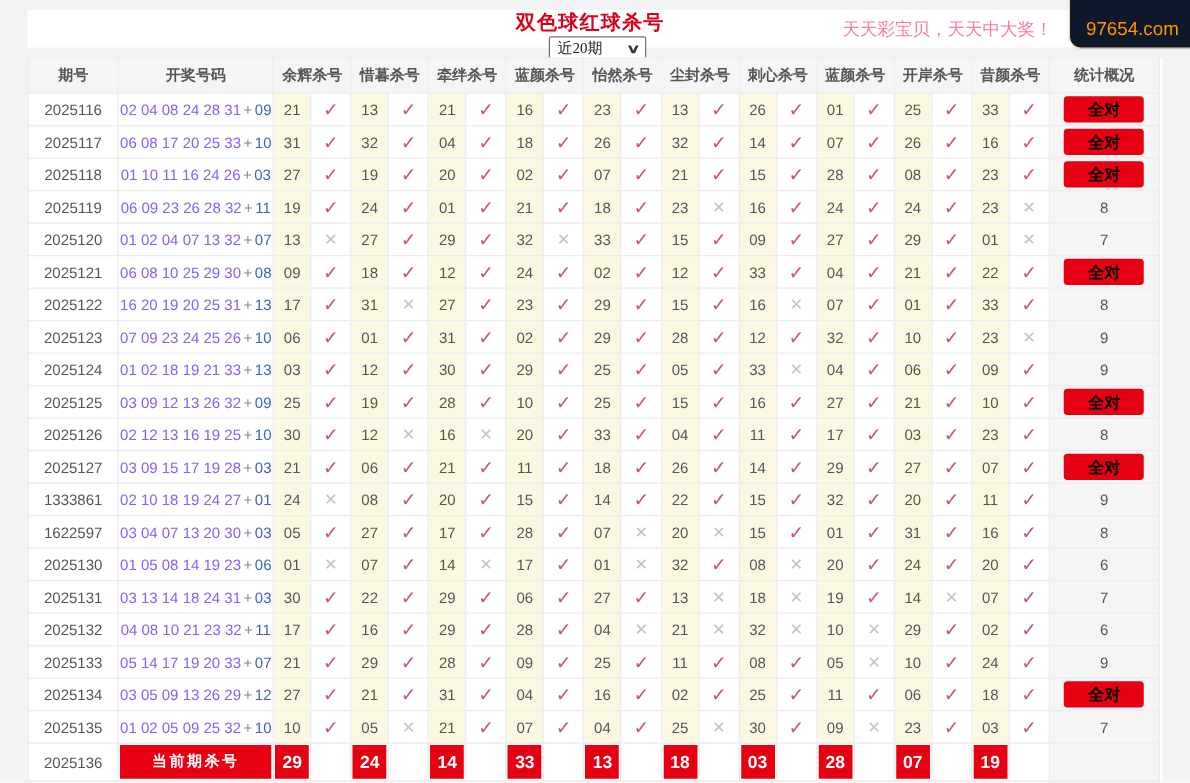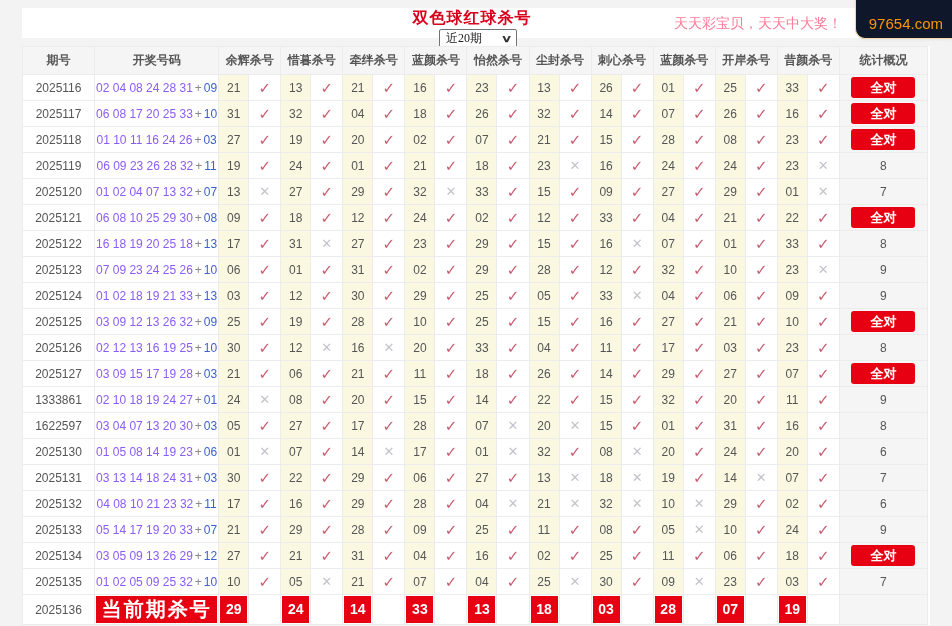--- a/index.html
+++ b/index.html
@@ -22,24 +22,24 @@
   th,td{border:1px solid #ececec;text-align:center;padding:0;overflow:hidden;white-space:nowrap;}
   thead th{height:27px;background:#f5f5f5;color:#555;font-weight:700;}
   tbody td{height:25px;color:#555;background:#fff;}
   td.num{background:#fbf8e2;}
   td.stat{background:#f5f5f5;color:#555;}
   .reds{color:#8b5cf6;text-align:right;}
   .plus{color:#888;margin:0 2px;}
   .blue{color:#3a5fd0;}
   .chk{color:#c75b6e;font-weight:bold;font-size:15px;}
   .crx{color:#c3c3cb;font-size:13px;}
-  .badge{margin:2px auto;width:64px;height:21px;line-height:21px;background:#e60012;color:#ffffff;font-weight:bold;font-size:13px;border-radius:3px;}
+  .badge{margin:2px auto;width:64px;height:21px;line-height:21px;background:#e60012;color:#000000;font-weight:bold;font-size:13px;border-radius:3px;}
   tr.current td{height:29px;}
   tr.current td.num{background:#fff;}
-  .banner{margin:1px;height:27px;line-height:27px;background:#e60012;color:#fff;font-weight:bold;font-size:20px;letter-spacing:2px;}
+  .banner{margin:1px;height:27px;line-height:27px;background:#e60012;color:#fff;font-weight:bold;font-size:12px;letter-spacing:2px;}
   .redblock{margin:1px;height:27px;line-height:27px;background:#e60012;color:#fff;font-weight:bold;font-size:14px;}
 </style>
 </head>
 <body>
 
 <div class="page">
 
   <div class="titlebar">
     <span class="title">双色球红球杀号</span>
     <div class="range-select">
@@ -249,21 +249,21 @@
             <td class="num">21</td>
             <td><span class="chk">✓</span></td>
             <td class="num">22</td>
             <td><span class="chk">✓</span></td>
             <td class="stat">
               <div class="badge">全对</div>
             </td>
           </tr>
           <tr>
             <td>2025122</td>
-            <td><span class="reds">16 18 19 20 25 18</span><span class="plus">+</span><span class="blue">13</span></td>
+            <td><span class="reds">16 20 19 20 25 31</span><span class="plus">+</span><span class="blue">13</span></td>
             <td class="num">17</td>
             <td><span class="chk">✓</span></td>
             <td class="num">31</td>
             <td><span class="crx">✕</span></td>
             <td class="num">27</td>
             <td><span class="chk">✓</span></td>
             <td class="num">23</td>
             <td><span class="chk">✓</span></td>
             <td class="num">29</td>
             <td><span class="chk">✓</span></td>

